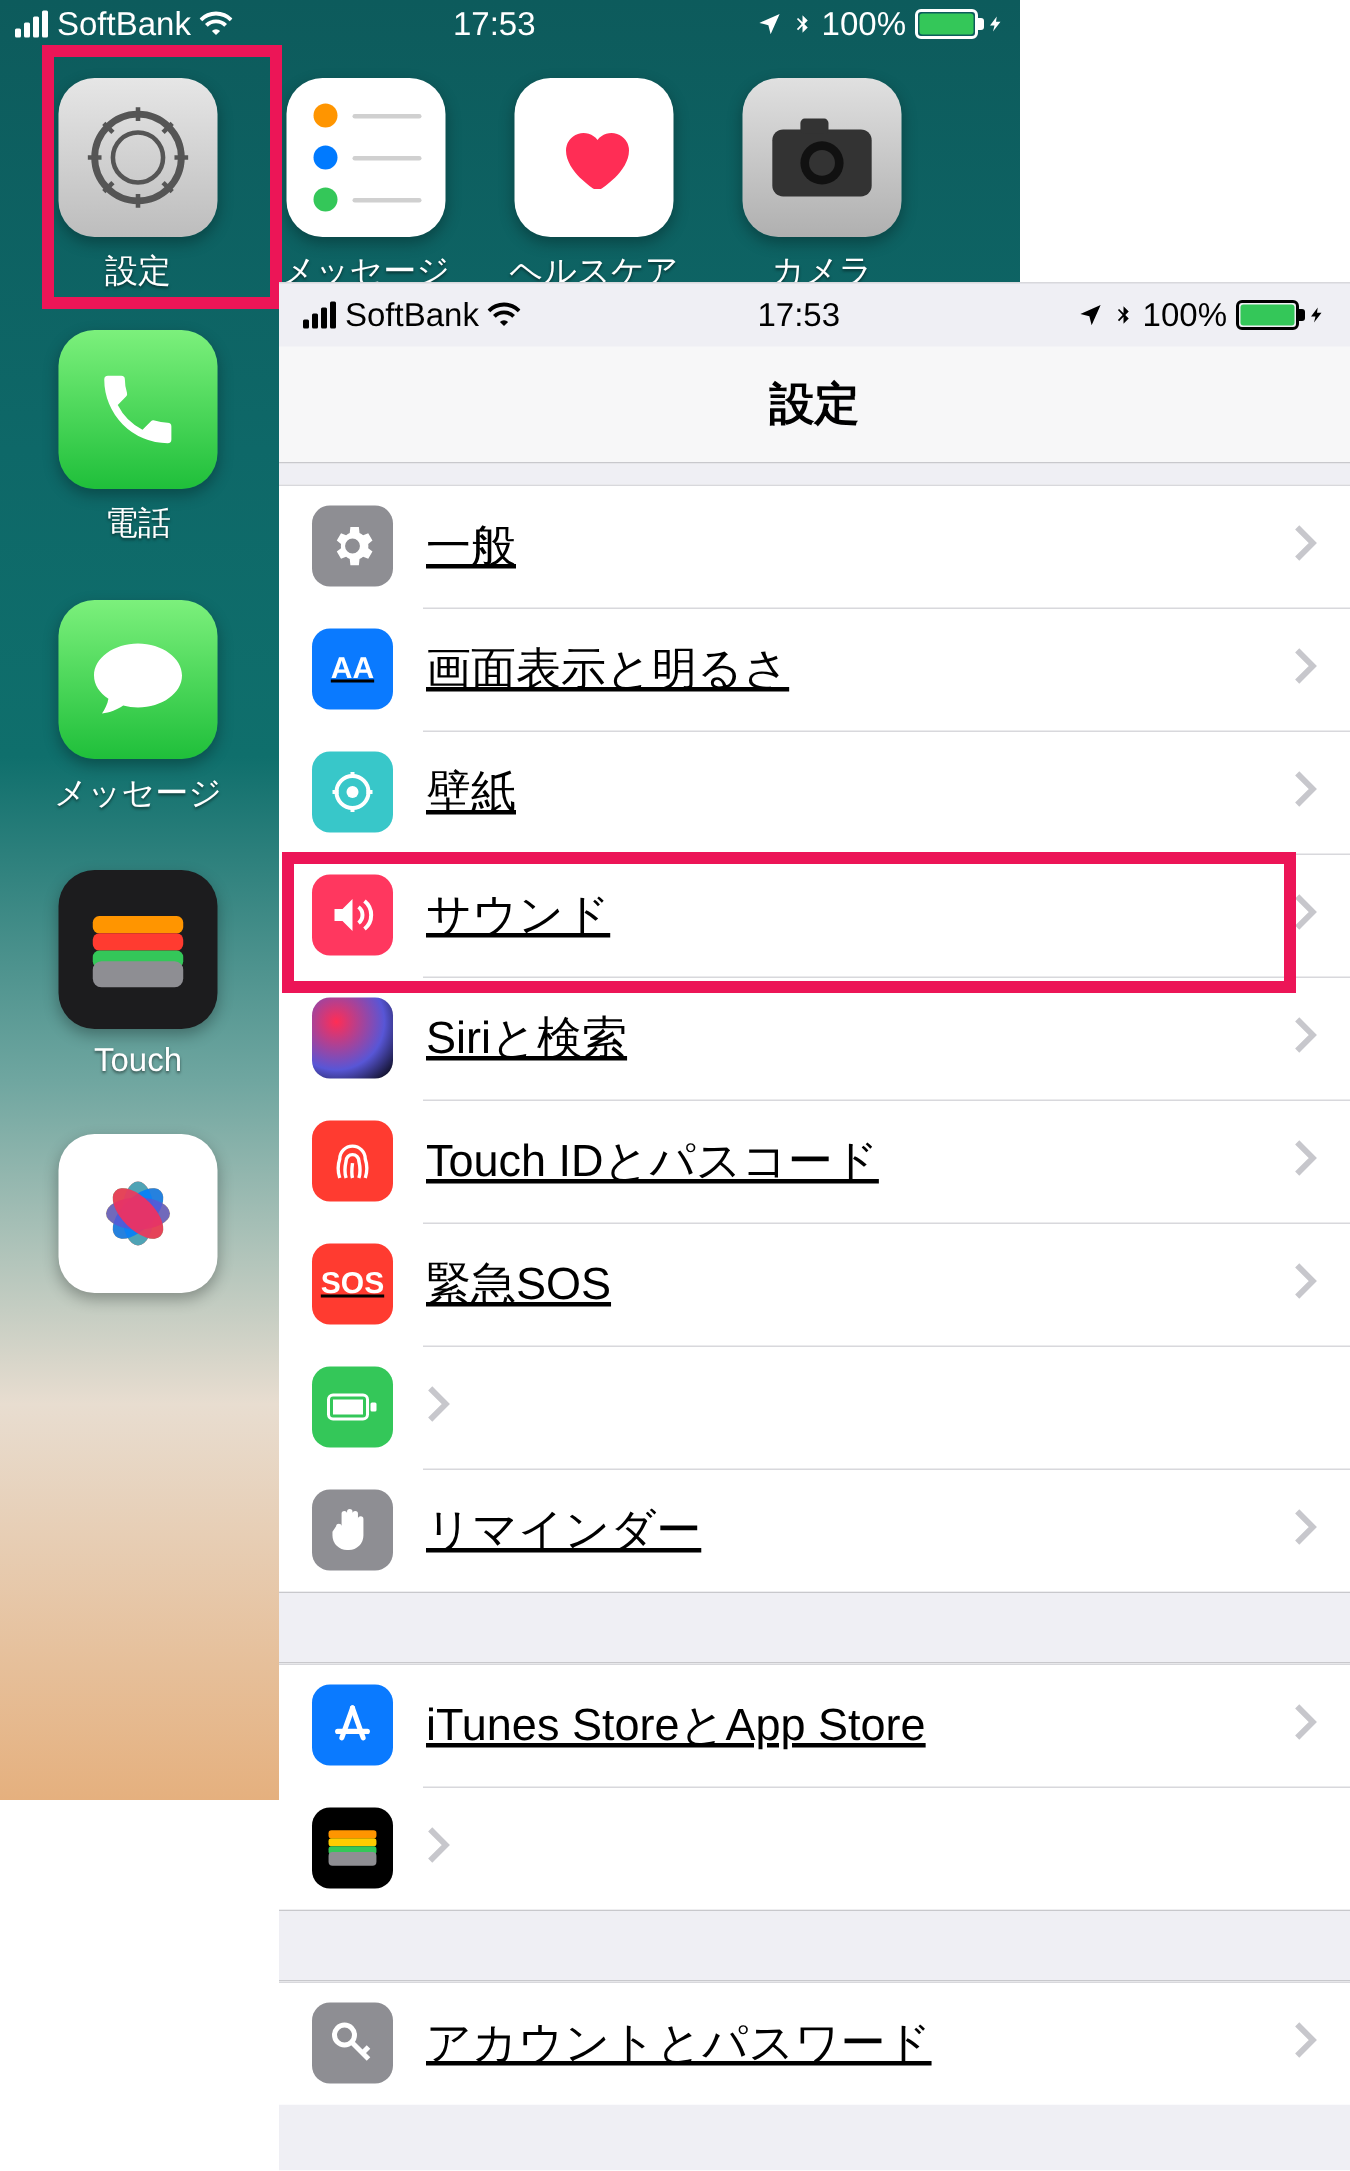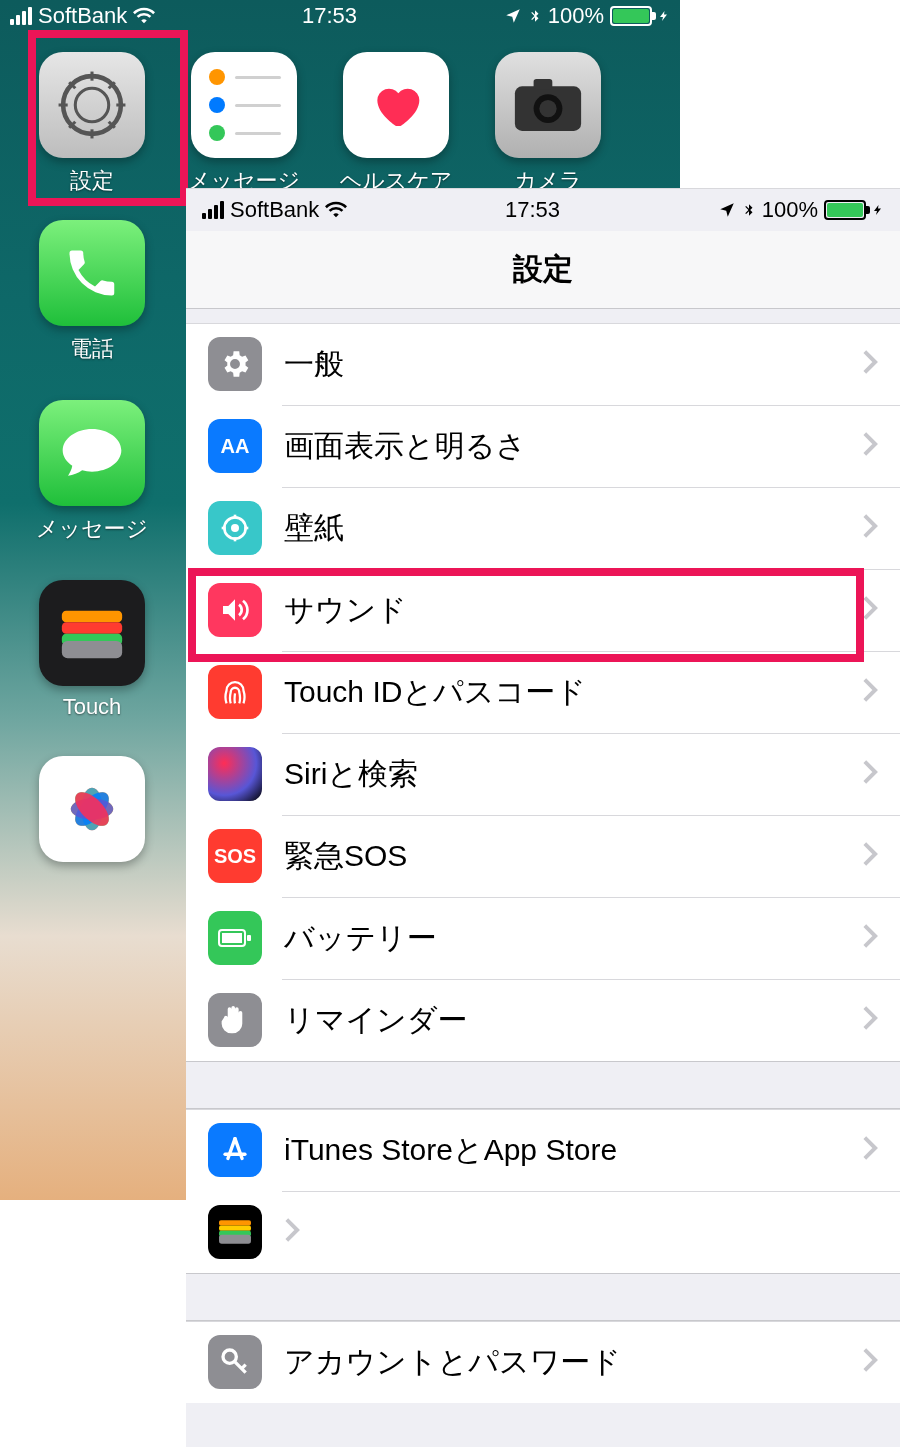--- a/index.html
+++ b/index.html
@@ -66,21 +66,21 @@
   .ri-wall{background:#38c7c9;}
   .ri-sound{background:#ff375f;}
   .ri-siri{background:radial-gradient(circle at 30% 30%,#ff2d55,#5856d6 60%,#000 100%);}
   .ri-touch{background:#ff3b30;}
   .ri-sos{background:#ff3b30;color:#fff;font-weight:700;font-size:20px;}
   .ri-batt{background:#34c759;}
   .ri-priv{background:#8e8e93;}
   .ri-itunes{background:#0a7aff;}
   .ri-wallet2{background:#000;}
   .ri-accounts{background:#8e8e93;}
-  .group{background:#fff;}
+  .group{background:#fff;text-decoration:underline;}
   .spacer{height:48px;background:#efeff4;border-top:1px solid #c8c8cc;border-bottom:1px solid #c8c8cc;}
 </style>
 </head>
 <body>
 
 <div class="home">
   <div class="home-status">
     <div class="hs-left">
       <span class="bars">
           <i></i>
@@ -295,60 +295,59 @@
             <path fill="none" stroke="#fff" stroke-width="2" d="M15 8a5 5 0 010 8M18 5a9 9 0 010 14"></path>
           </svg>
         </div>
       <div class="rlabel">サウンド</div>
       <div class="chev"><svg viewBox="0 0 12 20">
             <path fill="none" stroke="#c7c7cc" stroke-width="3" d="M2 2l8 8-8 8"></path>
           </svg></div>
     </div>
     <div class="row">
       <div class="rowborder"></div>
+      <div class="ricon ri-siri"></div>
+      <div class="rlabel">Siriと検索</div>
+      <div class="chev"><svg viewBox="0 0 12 20">
+            <path fill="none" stroke="#c7c7cc" stroke-width="3" d="M2 2l8 8-8 8"></path>
+          </svg></div>
+    </div>
+    <div class="row">
+      <div class="rowborder"></div>
       <div class="ricon ri-touch">
           <svg width="34" height="34" viewBox="0 0 24 24">
             <g fill="none" stroke="#fff" stroke-width="1.6">
               <path d="M6 20c-1-3-1-6 0-9a6 6 0 0112 0c1 3 1 6 0 9"></path>
               <path d="M9 20c-.7-2-.7-5 0-8a3 3 0 016 0c.7 3 .7 6 0 8"></path>
               <path d="M12 20c-.4-1.5-.4-4 0-7"></path>
             </g>
           </svg>
         </div>
       <div class="rlabel">Touch IDとパスコード</div>
       <div class="chev"><svg viewBox="0 0 12 20">
             <path fill="none" stroke="#c7c7cc" stroke-width="3" d="M2 2l8 8-8 8"></path>
           </svg></div>
     </div>
     <div class="row">
       <div class="rowborder"></div>
-      <div class="ricon ri-siri"></div>
-      <div class="rlabel">Siriと検索</div>
-      <div class="chev"><svg viewBox="0 0 12 20">
-            <path fill="none" stroke="#c7c7cc" stroke-width="3" d="M2 2l8 8-8 8"></path>
-          </svg></div>
-    </div>
-    <div class="row">
-      <div class="rowborder"></div>
       <div class="ricon ri-sos">SOS</div>
       <div class="rlabel">緊急SOS</div>
       <div class="chev"><svg viewBox="0 0 12 20">
             <path fill="none" stroke="#c7c7cc" stroke-width="3" d="M2 2l8 8-8 8"></path>
           </svg></div>
     </div>
     <div class="row">
       <div class="rowborder"></div>
       <div class="ricon ri-batt">
           <svg width="34" height="22" viewBox="0 0 34 22">
             <rect x="1" y="3" width="26" height="16" rx="3" fill="none" stroke="#fff" stroke-width="2"></rect>
             <rect x="29" y="8" width="4" height="6" rx="1" fill="#fff"></rect>
             <rect x="4" y="6" width="20" height="10" fill="#fff"></rect>
           </svg>
         </div>
-      <div class="rlabel">バッテリー</div>
       <div class="chev"><svg viewBox="0 0 12 20">
             <path fill="none" stroke="#c7c7cc" stroke-width="3" d="M2 2l8 8-8 8"></path>
           </svg></div>
     </div>
     <div class="row">
       <div class="rowborder"></div>
       <div class="ricon ri-priv">
           <svg width="30" height="34" viewBox="0 0 24 28">
             <path fill="#fff" d="M6 12V5a1.5 1.5 0 013 0v6V4a1.5 1.5 0 013 0v7V5a1.5 1.5 0 013 0v7V8a1.5 1.5 0 013 0v9a8 8 0 01-8 8h-1a8 8 0 01-8-8v-2l2-3a1.5 1.5 0 013 0z"></path>
           </svg>

